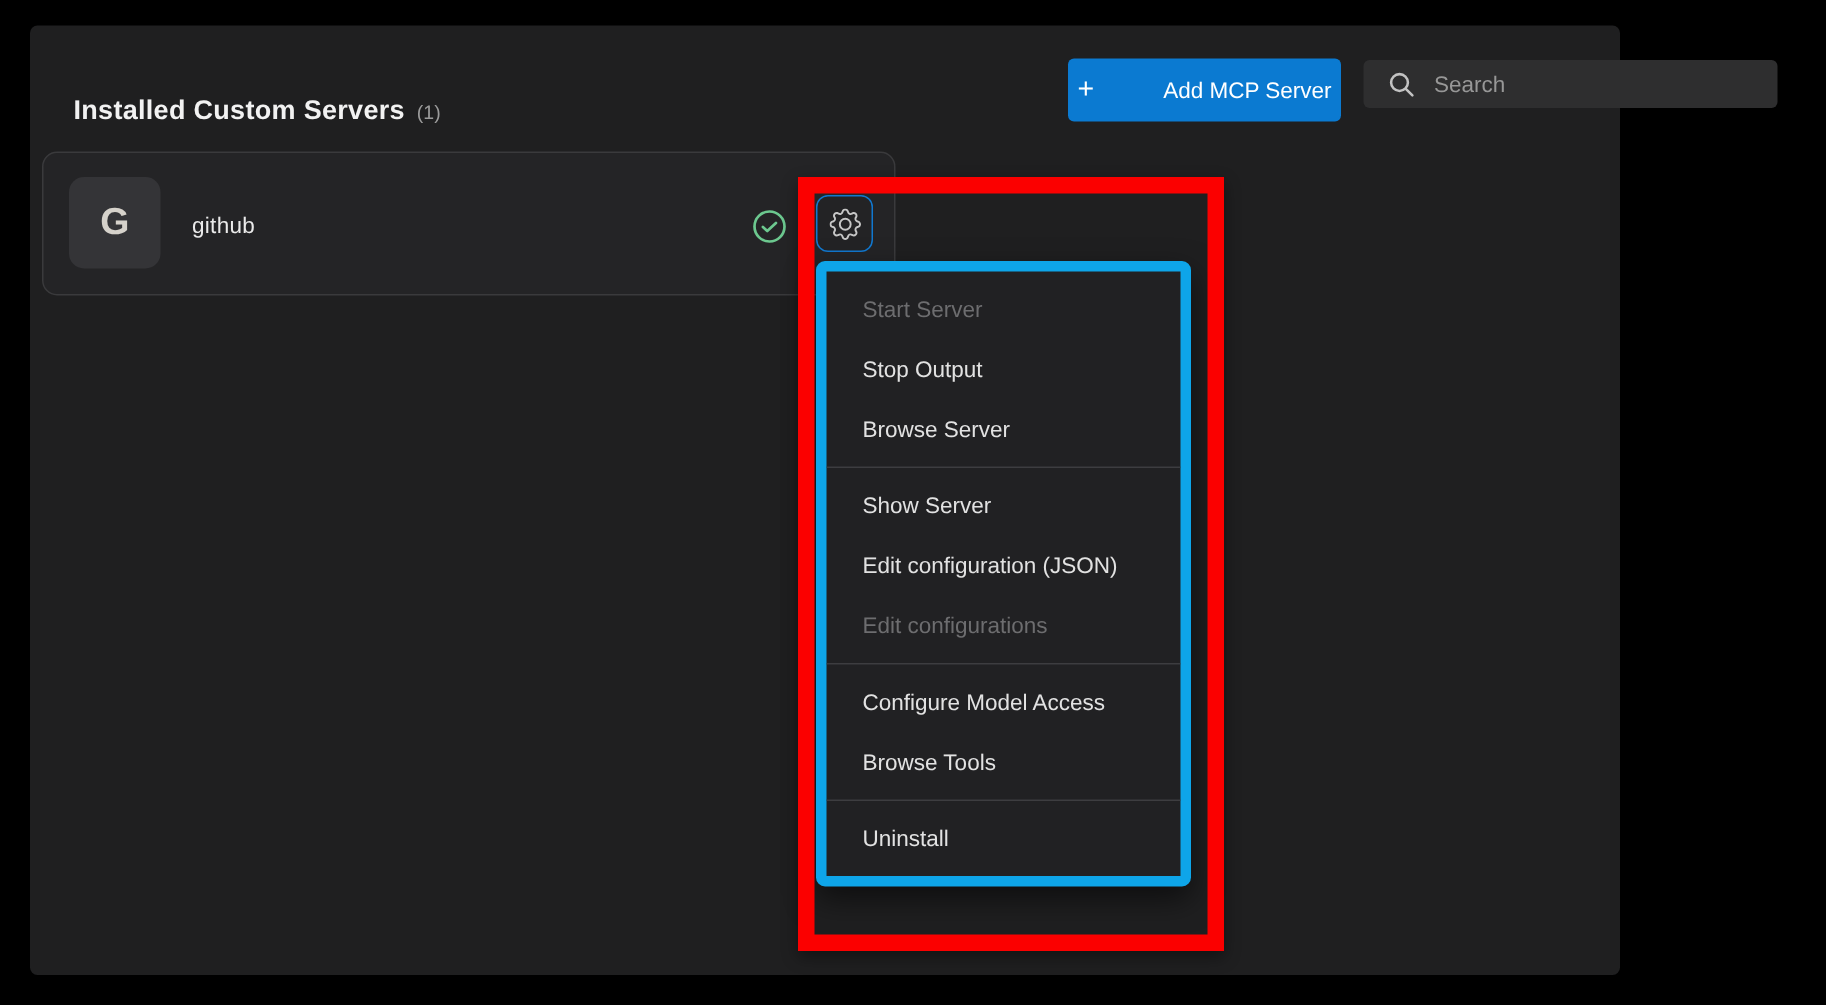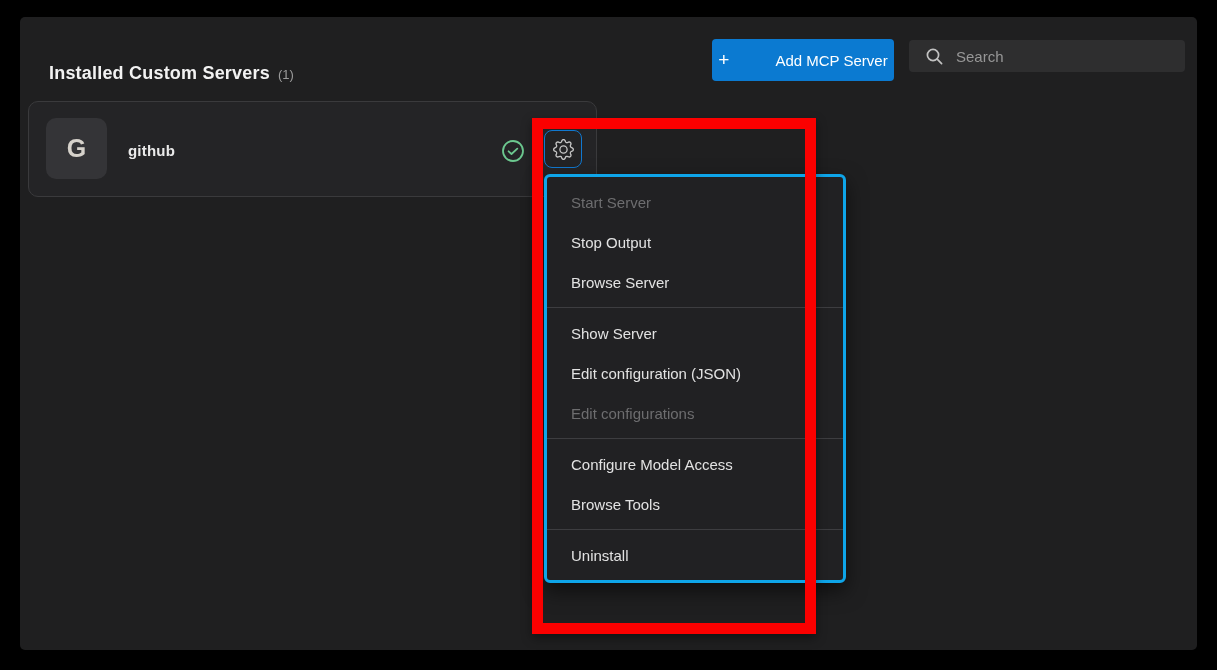--- a/index.html
+++ b/index.html
@@ -3,21 +3,21 @@
 <meta charset="utf-8">
 <style>
   * { margin: 0; padding: 0; box-sizing: border-box; }
   html, body { background: #000; }
   body {
     width: 1217px; height: 670px; position: relative; overflow: hidden;
     font-family: "Liberation Sans", "DejaVu Sans", sans-serif;
     -webkit-font-smoothing: antialiased;
   }
   .screen {
-    position: absolute; left: 20px; top: 17px; width: 1177px; height: 633px;
+    position: absolute; left: 20px; top: 17px; width: 1060px; height: 633px;
     background: #1f1f20; border-radius: 5px;
   }
 
   
   .page-title {
     position: absolute; left: 29px; top: 46px; height: 28px;
     display: flex; align-items: baseline; gap: 8px;
   }
   .page-title .title-text { color: #f2f2f2; font-size: 18px; font-weight: 700; letter-spacing: .2px; }
   .page-title .title-count { color: #9b9b9b; font-size: 13px; font-weight: 400; }
@@ -50,35 +50,35 @@
   }
   .server-avatar {
     position: absolute; left: 17px; top: 16px; width: 61px; height: 61px;
     background: #343437; border-radius: 10px;
     display: flex; align-items: center; justify-content: center;
     color: #d6d2cb; font-size: 25px; font-weight: 700;
   }
   .server-name {
     position: absolute; left: 99px; top: 0; height: 96px;
     display: flex; align-items: center;
-    color: #eaeaea; font-size: 15px; font-weight: 700; letter-spacing: .2px;
+    color: #eaeaea; font-size: 15px; font-weight: 400; letter-spacing: .2px;
   }
   .status-icon { position: absolute; left: 472px; top: 37px; width: 24px; height: 24px; }
 
   .gear-btn {
     position: absolute; left: 544px; top: 130px; width: 38px; height: 38px;
     background: #232325; border: 1px solid #1178cf; border-radius: 8px;
     display: flex; align-items: center; justify-content: center; cursor: pointer;
     z-index: 3;
   }
 
   
   .context-menu {
-    position: absolute; left: 544px; top: 174px; width: 302px;
-    background: #212123; border: 3px solid #0ea5e9; border-radius: 6px;
+    position: absolute; left: 544px; top: 174px; width: 250px;
+    background: #212123; border: 7px solid #0ea5e9; border-radius: 6px;
     box-shadow: 0 8px 20px rgba(0,0,0,.55);
     z-index: 3; overflow: hidden;
   }
   .menu-section { padding: 5px 0; }
   .menu-divider { height: 1px; background: #3d3d40; }
   .menu-item {
     height: 40px; display: flex; align-items: center; padding: 0 24px;
     color: #e2e2e2; font-size: 15px; cursor: pointer; white-space: nowrap;
   }
   .menu-item.disabled { color: #6d6d6f; cursor: default; }

